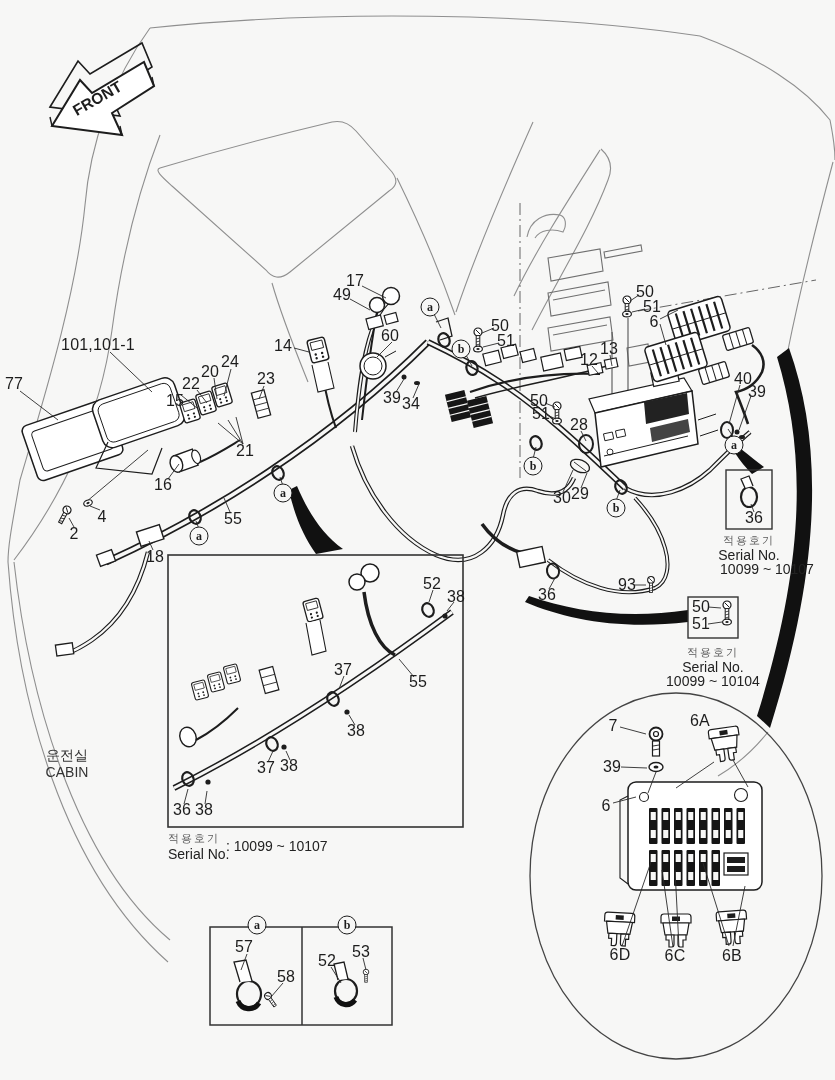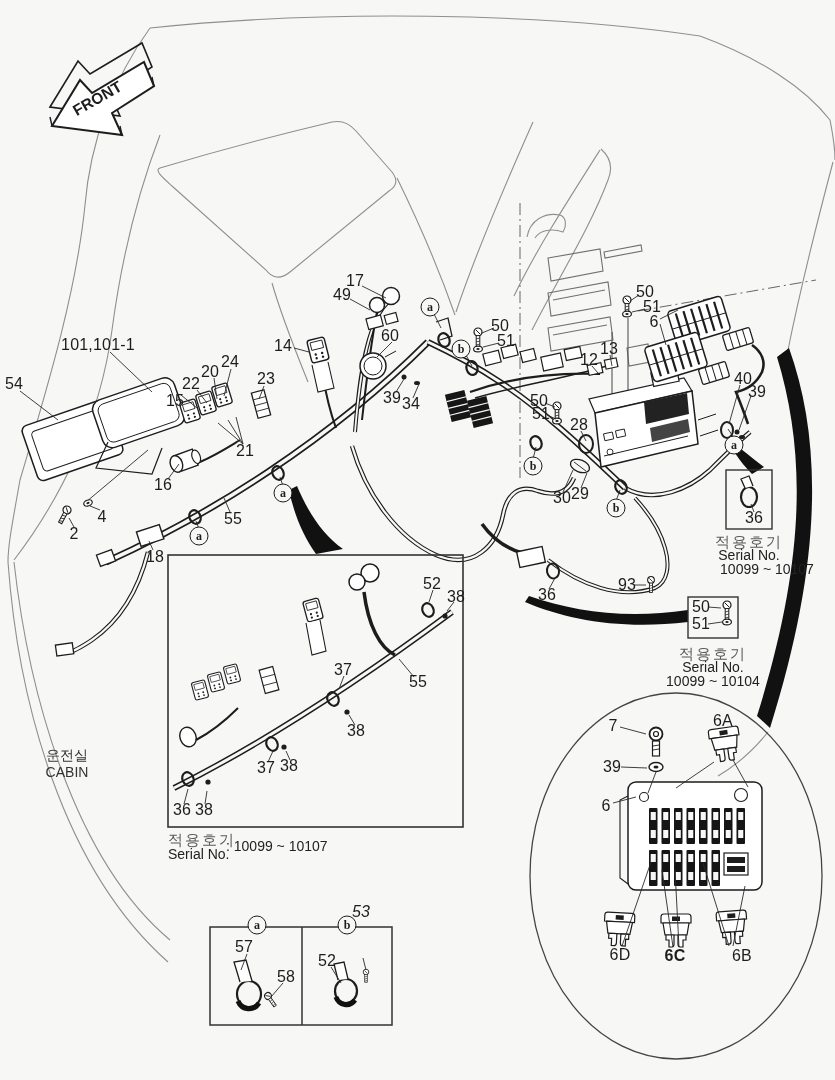--- a/index.html
+++ b/index.html
@@ -5,21 +5,21 @@
   html,body{margin:0;padding:0;background:#e9e9e9;}
   #stage{position:relative;width:835px;height:1080px;background:#f7f7f6;overflow:hidden;
          font-family:"Liberation Sans",sans-serif;}
   svg{position:absolute;left:0;top:0;}
   #label-layer{position:absolute;left:0;top:0;width:835px;height:1080px;z-index:5;}
   .num{position:absolute;transform:translate(-50%,-50%);font-size:16px;color:#1d1d1d;
        white-space:nowrap;letter-spacing:.2px;}
   .callout{position:absolute;transform:translate(-50%,-50%);width:17px;height:17px;
        border:1.5px solid #1d1d1d;border-radius:50%;background:#f7f7f6;color:#1d1d1d;
        font:bold 12px "Liberation Serif",serif;display:flex;align-items:center;justify-content:center;z-index:6;}
-  .cap-k{position:absolute;font-size:15px;color:#5a5a5a;letter-spacing:2px;white-space:nowrap;}
+  .cap-k{position:absolute;font-size:11px;color:#5a5a5a;letter-spacing:2px;white-space:nowrap;}
   .cap-s{position:absolute;font-size:14px;color:#222;white-space:nowrap;}
   .ctr{transform:translateX(-50%);text-align:center;}
   #cabin-label{position:absolute;left:67px;top:764px;transform:translate(-50%,-50%);
        text-align:center;color:#333;line-height:17px;font-size:14px;white-space:nowrap;}
 </style>
 </head>
 <body>
 
 <div id="stage">
 
@@ -480,21 +480,21 @@
   <div class="cap-k ctr" style="left:749px;top:533px">적용호기</div>
   <div class="cap-s ctr" style="left:749px;top:547px">Serial No.</div>
   <div class="cap-s ctr" style="left:767px;top:561px">10099 ~ 10107</div>
 
   <div class="cap-k ctr" style="left:713px;top:645px">적용호기</div>
   <div class="cap-s ctr" style="left:713px;top:659px">Serial No.</div>
   <div class="cap-s ctr" style="left:713px;top:673px">10099 ~ 10104</div>
 <div class="num" style="left: 355px; top: 281px;">17</div>
       <div class="num" style="left: 342px; top: 295px;">49</div>
       <div class="num" style="left: 98px; top: 345px;">101,101-1</div>
-      <div class="num" style="left: 14px; top: 384px;">54</div>
+      <div class="num" style="left: 14px; top: 384px;">77</div>
       <div class="num" style="left: 283px; top: 346px;">14</div>
       <div class="num" style="left: 390px; top: 336px;">60</div>
       <div class="num" style="left: 175px; top: 401px;">15</div>
       <div class="num" style="left: 191px; top: 384px;">22</div>
       <div class="num" style="left: 210px; top: 372px;">20</div>
       <div class="num" style="left: 230px; top: 362px;">24</div>
       <div class="num" style="left: 266px; top: 379px;">23</div>
       <div class="num" style="left: 245px; top: 451px;">21</div>
       <div class="num" style="left: 163px; top: 485px;">16</div>
       <div class="num" style="left: 74px; top: 534px;">2</div>
@@ -527,28 +527,28 @@
       <div class="num" style="left: 343px; top: 670px;">37</div>
       <div class="num" style="left: 418px; top: 682px;">55</div>
       <div class="num" style="left: 356px; top: 731px;">38</div>
       <div class="num" style="left: 266px; top: 768px;">37</div>
       <div class="num" style="left: 289px; top: 766px;">38</div>
       <div class="num" style="left: 182px; top: 810px;">36</div>
       <div class="num" style="left: 204px; top: 810px;">38</div>
       <div class="num" style="left: 613px; top: 726px;">7</div>
       <div class="num" style="left: 612px; top: 767px;">39</div>
       <div class="num" style="left: 606px; top: 806px;">6</div>
-      <div class="num" style="left: 723px; top: 721px; text-align: center;">6A</div>
+      <div class="num" style="left: 700px; top: 721px; text-align: center;">6A</div>
       <div class="num" style="left: 620px; top: 955px;">6D</div>
-      <div class="num" style="left: 675px; top: 956px; font-weight: bold;">6C</div>
-      <div class="num" style="left: 732px; top: 956px; margin-left: 10px;">6B</div>
+      <div class="num" style="left: 675px; top: 956px;">6C</div>
+      <div class="num" style="left: 732px; top: 956px;">6B</div>
       <div class="num" style="left: 244px; top: 947px;">57</div>
       <div class="num" style="left: 286px; top: 977px;">58</div>
       <div class="num" style="left: 327px; top: 961px;">52</div>
-      <div class="num" style="left: 361px; top: 912px; font-style: italic;">53</div>
+      <div class="num" style="left: 361px; top: 952px;">53</div>
       <div class="callout" style="left: 199px; top: 536px;">a</div>
       <div class="callout" style="left: 283px; top: 493px;">a</div>
       <div class="callout" style="left: 430px; top: 307px;">a</div>
       <div class="callout" style="left: 734px; top: 445px;">a</div>
       <div class="callout" style="left: 461px; top: 349px;">b</div>
       <div class="callout" style="left: 533px; top: 466px;">b</div>
       <div class="callout" style="left: 616px; top: 508px;">b</div>
       <div class="callout" style="left: 257px; top: 925px;">a</div>
       <div class="callout" style="left: 347px; top: 925px;">b</div>
     </div>

